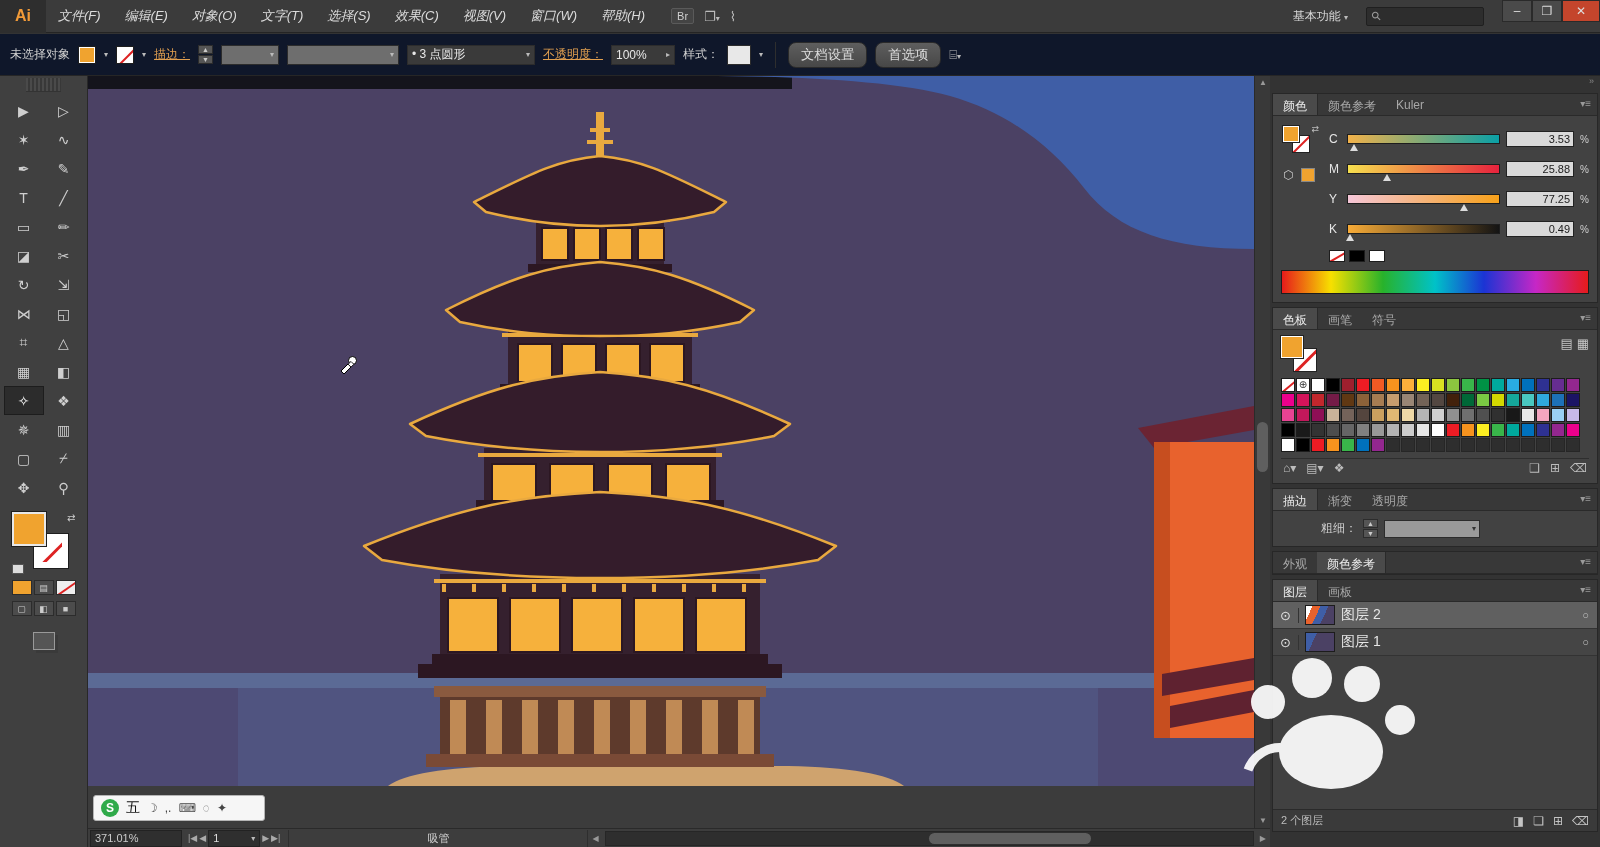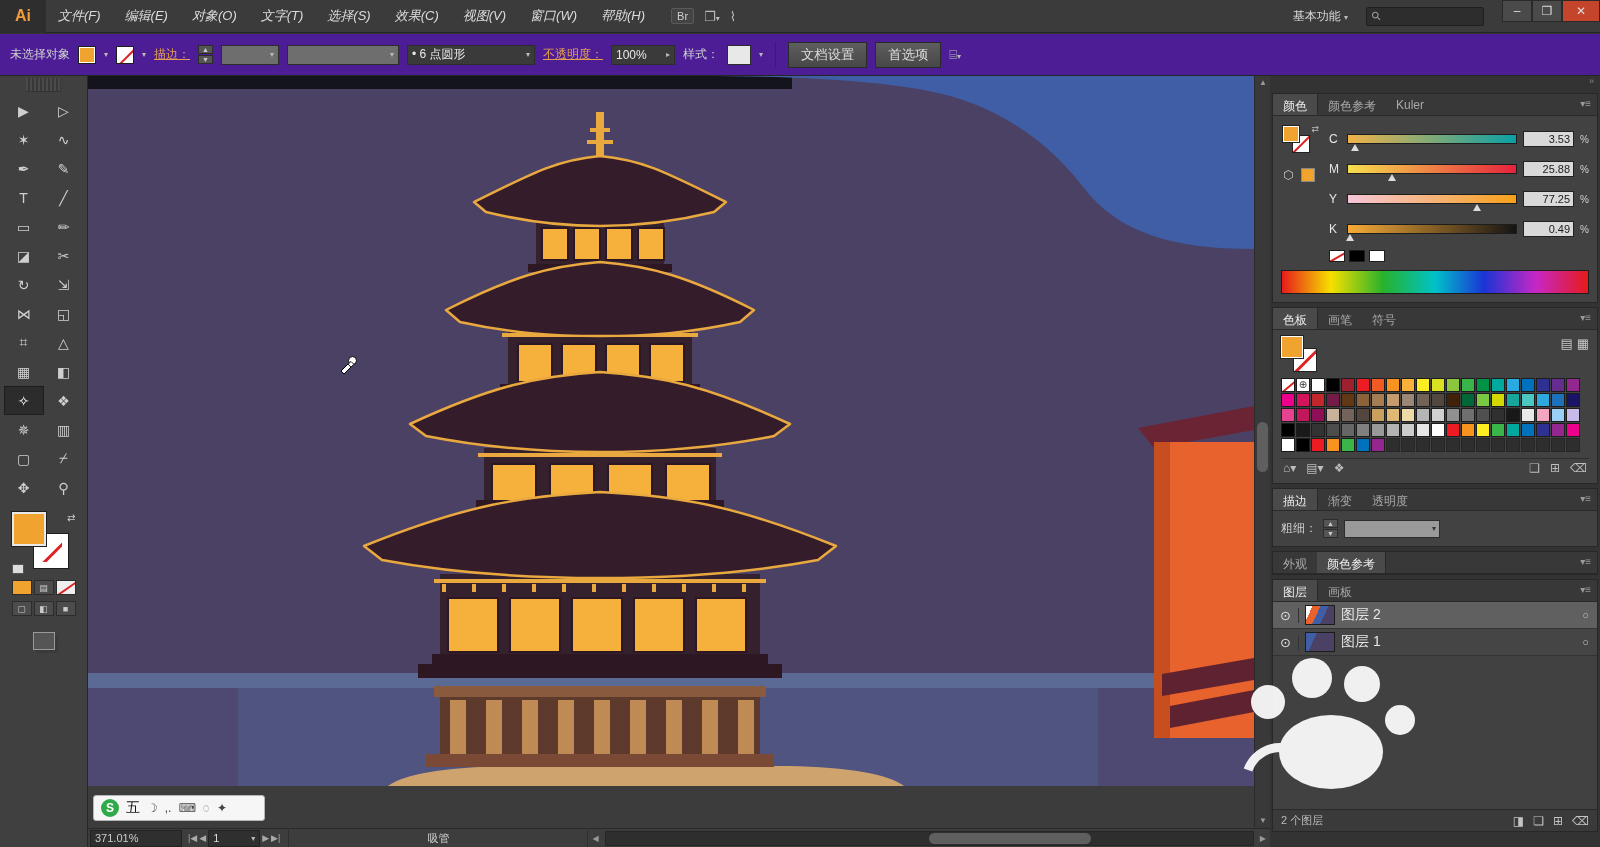--- a/index.html
+++ b/index.html
@@ -17,33 +17,33 @@
   .mini-ic { color:#bbb; font-size:13px; }
   .spacer { flex:1; }
   .workspace-btn { color:#d8d8d8; font-size:12px; padding:3px 8px; }
   .searchbox { width:118px; height:19px; background:#2d2d2d; border:1px solid #1f1f1f; border-radius:2px; color:#9a9a9a; display:flex; align-items:center; padding:0 5px; gap:5px; }
   .search-lens { display:inline-block; transform:rotate(-45deg); font-size:12px; color:#9a9a9a; }
   .winbtns { display:flex; height:33px; margin-left:8px; }
   .winbtn { width:30px; height:22px; display:flex; align-items:center; justify-content:center; color:#ddd; font-size:12px; background:#4a4a4a; border:1px solid #2a2a2a; }
   .winbtn.close { background:#c4452c; width:38px; }
 
   
-  .controlbar { position:absolute; left:0; top:34px; width:1600px; height:42px; background:#4c1d95; border-bottom:1px solid #262626; display:flex; align-items:center; padding:0 10px; gap:8px; }
+  .controlbar { position:absolute; left:0; top:34px; width:1600px; height:42px; background:#0f172a; border-bottom:1px solid #262626; display:flex; align-items:center; padding:0 10px; gap:8px; }
   .cb-label { color:#cfcfcf; }
   .cb-link { color:#e2a050; text-decoration:underline; }
   .swatch { width:18px; height:18px; border:1px solid #1e1e1e; box-shadow:inset 0 0 0 1px #fff; }
   .swatch.fill { background:#f0a32f; }
   .swatch.stroke { background:#fff; position:relative; overflow:hidden; }
   .swatch.stroke::after { content:""; position:absolute; left:-3px; top:7px; width:30px; height:2px; background:#d22; transform:rotate(-45deg); }
   .dd-arrow { font-size:8px; color:#bbb; }
   .stepper { display:flex; flex-direction:column; gap:1px; }
   .stepper span { font-size:7px; line-height:7px; color:#ccc; background:#555; border:1px solid #2c2c2c; padding:0 3px; }
   .cb-box { height:20px; background:#6e6e6e; border:1px solid #2c2c2c; display:flex; align-items:center; justify-content:space-between; color:#e8e8e8; padding:0 4px; }
   .cb-box.dark { background:#3a3a3a; }
-  .cb-btn { background:linear-gradient(#5e5e5e,#474747); border:1px solid #2a2a2a; border-radius:0; color:#ddd; padding:3px 12px; }
+  .cb-btn { background:linear-gradient(#5e5e5e,#474747); border:1px solid #2a2a2a; border-radius:8px; color:#ddd; padding:3px 12px; }
   .vsep { width:1px; height:26px; background:#2e2e2e; margin:0 4px; }
 
   
   .toolbar { position:absolute; left:0; top:76px; width:88px; bottom:0; background:#404040; border-right:1px solid #282828; }
   .tb-grip { height:14px; border-bottom:1px solid #333; background:repeating-linear-gradient(90deg,#4a4a4a 0 2px,#383838 2px 4px); margin:2px 26px 4px 26px; }
   .tools-grid { display:grid; grid-template-columns:40px 40px; justify-content:center; }
   .tool { height:29px; display:flex; align-items:center; justify-content:center; color:#cfcfcf; font-size:14px; cursor:default; }
   .tool.active { background:#2c2c2c; box-shadow:inset 0 0 0 1px #1d1d1d; color:#fff; }
   .fs-block { position:relative; width:64px; height:62px; margin:10px auto 2px auto; }
   .fs-fill { position:absolute; left:0; top:0; width:34px; height:34px; background:#f0a32f; border:2px solid #e8e8e8; outline:1px solid #1e1e1e; z-index:2; }
@@ -98,21 +98,21 @@
   .ci-chip { position:absolute; left:20px; top:44px; width:14px; height:14px; background:#f0a32f; border:1px solid #888; }
   .ch-col { flex:1; }
   .ch-row { display:flex; align-items:center; gap:6px; height:30px; }
   .ch-label { width:12px; color:#e6e6e6; font-size:12px; }
   .ch-bar { flex:1; height:10px; border:1px solid #1d1d1d; position:relative; }
   .ch-bar.c { background:linear-gradient(90deg,#f2b24a,#0aa0a6); }
   .ch-bar.m { background:linear-gradient(90deg,#f6df4e,#e6223d); }
   .ch-bar.y { background:linear-gradient(90deg,#f5c6d8,#f7a11a); }
   .ch-bar.k { background:linear-gradient(90deg,#f7ab37,#141414); }
   .ch-thumb { position:absolute; bottom:-8px; margin-left:-4px; width:0; height:0; border-left:4px solid transparent; border-right:4px solid transparent; border-bottom:7px solid #dcdcdc; }
-  .ch-val { width:51px; height:16px; background:#d9d9d9; color:#1a1a1a; font-size:11px; text-align:right; padding:1px 3px 0 0; border:1px solid #222; }
+  .ch-val { width:68px; height:16px; background:#d9d9d9; color:#1a1a1a; font-size:11px; text-align:right; padding:1px 3px 0 0; border:1px solid #222; }
   .ch-pct { color:#cfcfcf; font-size:10px; }
   .chiprow { display:flex; gap:4px; padding:2px 8px 6px 56px; }
   .chip { width:16px; height:12px; border:1px solid #1d1d1d; }
   .chip.none { background:#fff; position:relative; overflow:hidden; }
   .chip.none::after { content:""; position:absolute; left:-4px; top:4px; width:28px; height:2px; background:#d22; transform:rotate(-30deg); }
   .chip.black { background:#000; }
   .chip.white { background:#fff; }
   .spectrum { height:24px; margin:2px 8px 8px 8px; border:1px solid #1d1d1d; position:relative;
     background:linear-gradient(90deg,#e61b1b,#f7e000 16%,#28b22b 33%,#00c2c8 50%,#1b34d4 66%,#c627c6 83%,#e61b1b); }
   .spectrum .bw { position:absolute; right:0; top:0; width:12px; height:100%; }
@@ -130,21 +130,21 @@
   .swgrid { display:grid; grid-template-columns:repeat(20,14px); grid-auto-rows:14px; gap:1px; margin-top:2px; }
   .swcell { border:1px solid #1c1c1c; }
   .swcell.none { background:#fff; position:relative; overflow:hidden; }
   .swcell.none::after { content:""; position:absolute; left:-4px; top:5px; width:26px; height:2px; background:#d22; transform:rotate(-40deg); }
   .swcell.reg { background:#fff; color:#333; font-size:10px; line-height:11px; text-align:center; }
   .swcell.empty { background:#2e2e2e; border-color:#262626; }
   .swicons { display:flex; align-items:center; gap:10px; color:#bdbdbd; font-size:12px; margin-top:6px; padding:2px 2px; border-top:1px solid #2e2e2e; }
   .swicons .right { margin-left:auto; display:flex; gap:10px; }
 
   
-  .strokebody { display:flex; align-items:center; gap:6px; padding:8px; }
+  .strokebody { display:flex; align-items:center; gap:6px; padding:8px;margin-left:40px; }
   .wbox { width:96px; height:18px; background:#9a9a9a; border:1px solid #2c2c2c; color:#222; display:flex; align-items:center; justify-content:flex-end; padding:0 3px; }
   .wbox .dd-arrow { color:#333; }
 
   
   .layersgroup { flex:1; display:flex; flex-direction:column; margin:0 2px; background:#414141; border:1px solid #272727; }
   .layerrows { }
   .layer-row { height:27px; display:flex; align-items:center; border-bottom:1px solid #333; background:#454545; }
   .layer-row.selected { background:#606060; }
   .l-eye { width:26px; text-align:center; color:#e0e0e0; font-size:13px; border-right:1px solid #333; }
   .l-thumb { width:30px; height:20px; margin:0 6px; border:1px solid #1c1c1c; }
@@ -212,21 +212,21 @@
       </span>
     <span class="cb-box" style="width:58px">
         <span></span>
         <span class="dd-arrow">▾</span>
       </span>
     <span class="cb-box" style="width:112px">
         <span></span>
         <span class="dd-arrow">▾</span>
       </span>
     <span class="cb-box dark" style="width:128px">
-        <span><span>•</span> <span>6 点圆形</span></span>
+        <span><span>•</span> <span>3 点圆形</span></span>
         <span class="dd-arrow">▾</span>
       </span>
     <span class="cb-link">不透明度：</span>
     <span class="cb-box dark" style="width:64px">
         <span>100%</span>
         <span class="dd-arrow">▸</span>
       </span>
     <span class="cb-label">样式：</span>
     <span class="cb-box" style="width:24px;background:#e8e8e8">
         <span></span>

